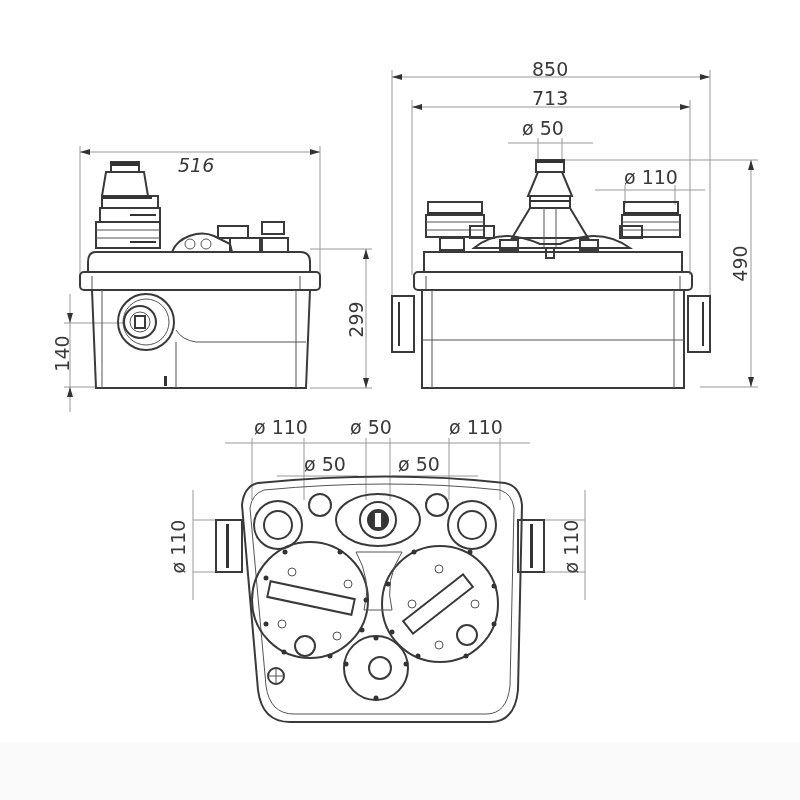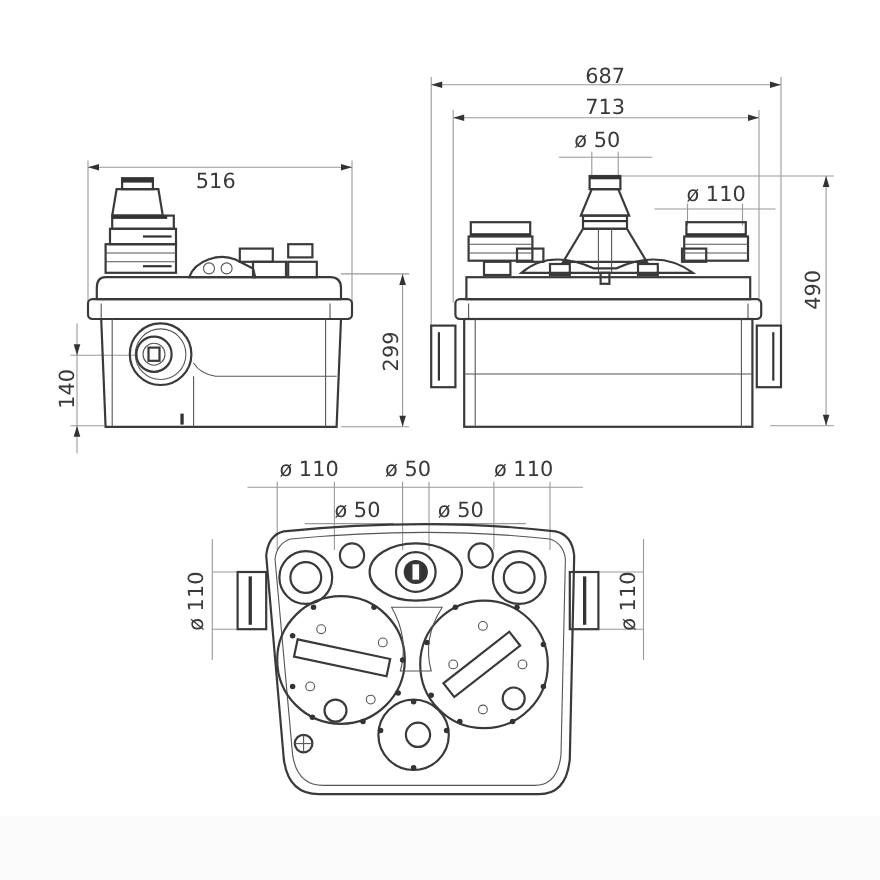--- a/index.html
+++ b/index.html
@@ -239,25 +239,25 @@
       <circle cx="418" cy="656" r="2.5"></circle>
         <circle cx="466" cy="656" r="2.5"></circle>
       <circle cx="346" cy="664" r="2.5"></circle>
         <circle cx="406" cy="664" r="2.5"></circle>
       <circle cx="376" cy="638" r="2.5"></circle>
         <circle cx="376" cy="698" r="2.5"></circle>
     </g>
   </g>
 </svg>
 
-<div class="lbl" style="left:178px;top:156px;">516</div>
+<div class="lbl" style="left:178px;top:156px;font-style:italic;">516</div>
 <div class="lbl vert" style="left:338px;top:310px;">299</div>
 <div class="lbl vert" style="left:44px;top:344px;">140</div>
 
-<div class="lbl" style="left:532px;top:60px;">687</div>
+<div class="lbl" style="left:532px;top:60px;">850</div>
 <div class="lbl" style="left:532px;top:89px;">713</div>
 <div class="lbl" style="left:522px;top:119px;">ø 50</div>
 <div class="lbl" style="left:624px;top:168px;">ø 110</div>
 <div class="lbl vert" style="left:722px;top:254px;">490</div>
 
 <div class="lbl" style="left:254px;top:418px;">ø 110</div>
 <div class="lbl" style="left:350px;top:418px;">ø 50</div>
 <div class="lbl" style="left:449px;top:418px;">ø 110</div>
 <div class="lbl" style="left:304px;top:455px;">ø 50</div>
 <div class="lbl" style="left:398px;top:455px;">ø 50</div>

